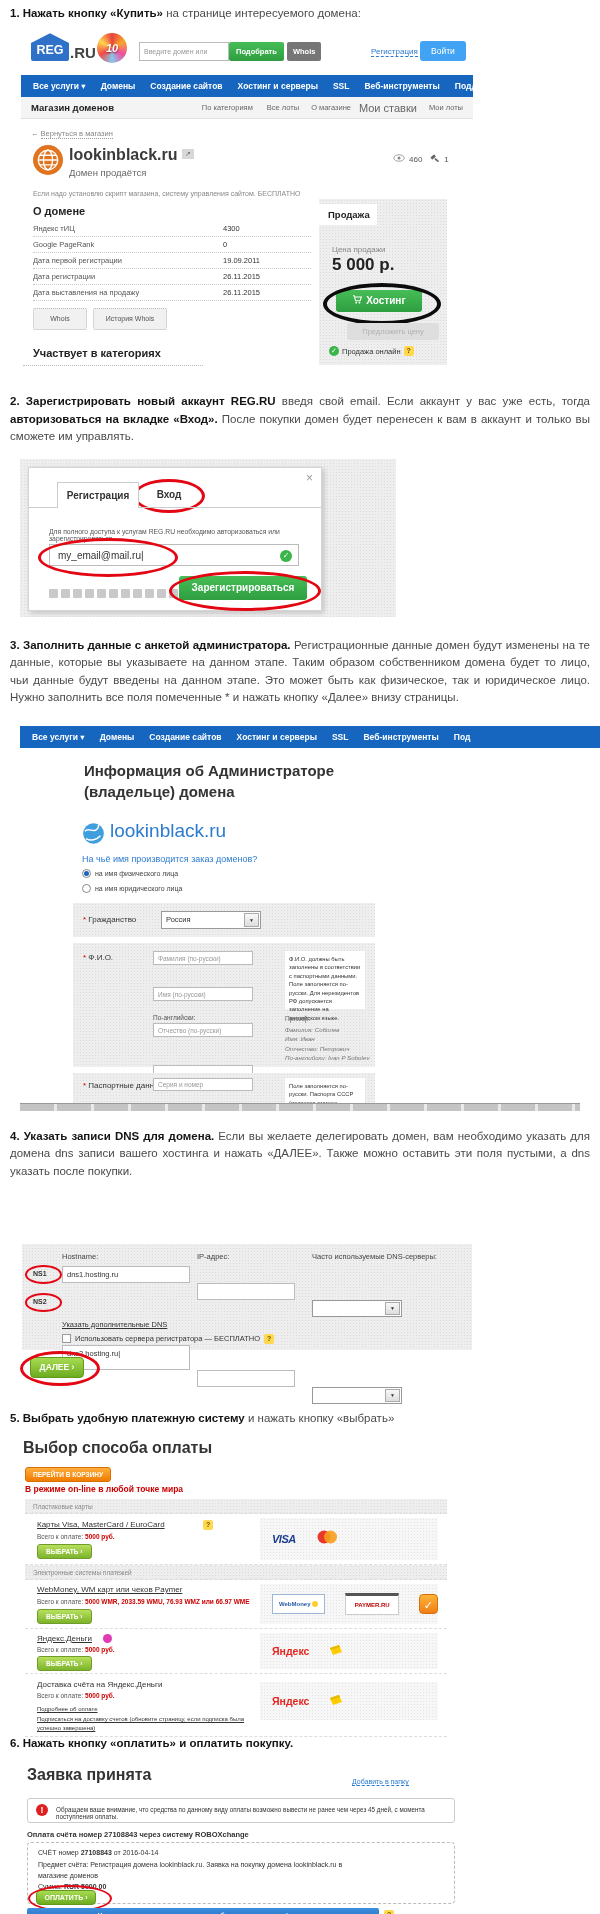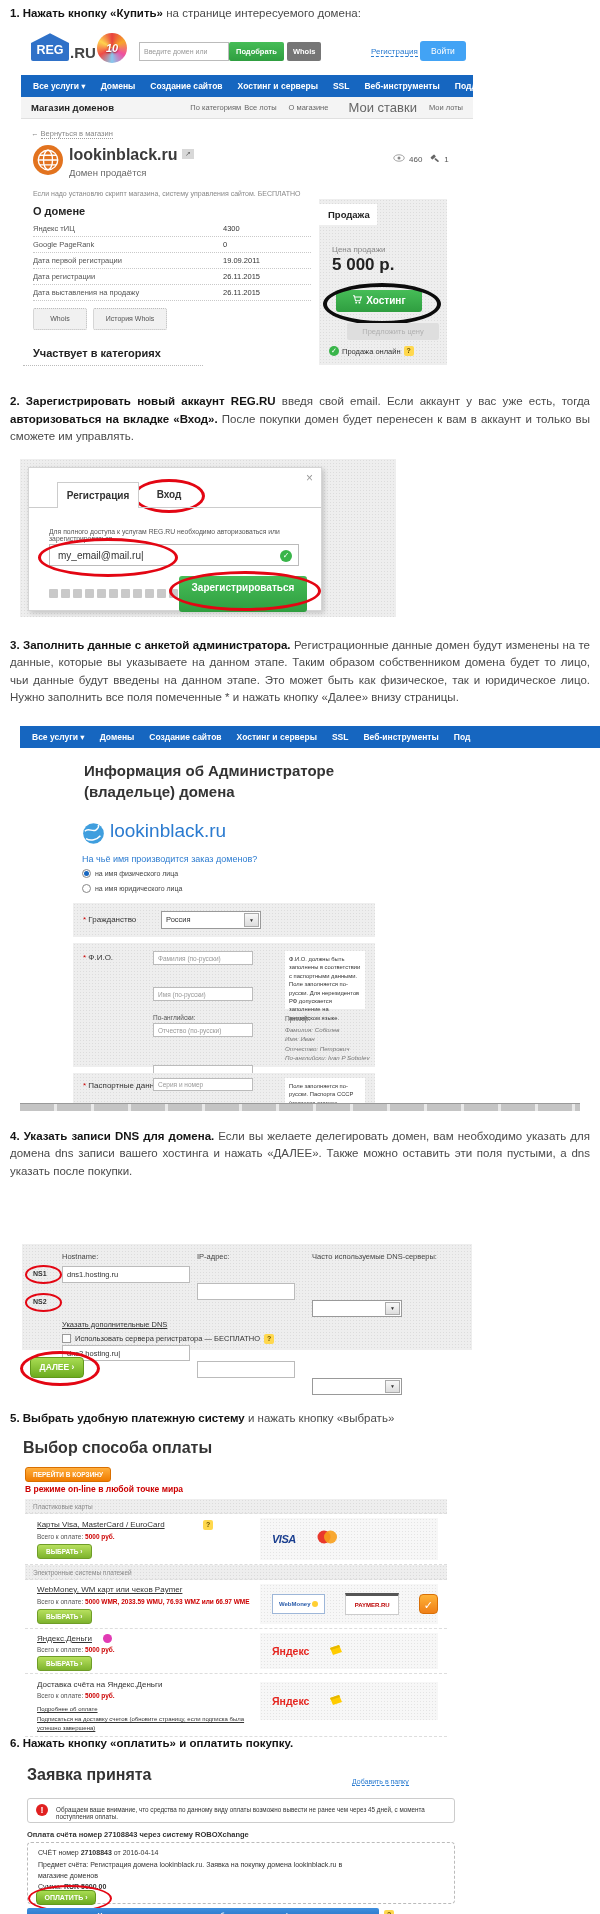--- a/index.html
+++ b/index.html
@@ -89,23 +89,23 @@
       <span class="nvi">Создание сайтов</span>
       <span class="nvi">Хостинг и серверы</span>
       <span class="nvi">SSL</span>
       <span class="nvi">Веб-инструменты</span>
       <span class="nvi">Поддержка</span>
     </div>
     <div class="abs subnav" style="left:0;top:68px;width:452px">
       <b style="font-size:9.5px;color:#222">Магазин доменов</b>
       <span style="flex:1"></span>
       <span style="font-size:7.5px;color:#666;margin-left:12px">По категориям</span>
-      <span style="font-size:7.5px;color:#666;margin-left:3px">Все лоты</span>
+      <span style="font-size:7.5px;color:#666;margin-left:14px">Все лоты</span>
       <span style="font-size:7.5px;color:#666;margin-left:12px">О магазине</span>
-      <span style="font-size:13px;color:#666;margin-left:20px">Мои ставки</span>
+      <span style="font-size:11px;color:#666;margin-left:8px">Мои ставки</span>
       <span style="font-size:7.5px;color:#666;margin-left:12px">Мои лоты</span>
     </div>
 
     <div class="abs" style="left:10px;top:100px;font-size:7.5px;color:#888">
       <span>←</span>
       <span style="border-bottom:1px dotted #999">Вернуться в магазин</span>
     </div>
 
     <span class="abs" style="left:12px;top:116px">
       <svg width="30" height="30" viewBox="0 0 20 20">
@@ -201,21 +201,21 @@
       <div class="abs" style="left:0;top:39px;width:292px;border-top:1px solid #ccc"></div>
       <div class="abs" style="left:20px;top:60px;width:258px;font-size:6.8px;color:#555">Для полного доступа к услугам REG.RU необходимо авторизоваться или зарегистрироваться</div>
       <div class="abs fakein" style="left:20px;top:76px;width:250px;height:22px">
         <span style="font-size:10px;color:#333;line-height:22px;padding-left:8px;display:inline-block"><span>my_email@mail.ru</span><span>|</span></span>
         <span class="okc abs" style="right:6px;top:5px">✓</span>
       </div>
       <div class="abs redellipse" style="left:9px;top:70px;width:134px;height:33px"></div>
       <div class="abs" style="left:20px;top:116px">
         <span class="soc"></span><span class="soc"></span><span class="soc"></span><span class="soc"></span><span class="soc"></span><span class="soc"></span><span class="soc"></span><span class="soc"></span><span class="soc"></span><span class="soc"></span><span class="soc"></span><span class="soc"></span>
       </div>
-      <div class="abs btn green" style="left:150px;top:108px;width:128px;height:36px;line-height:24px;font-size:10px;font-weight:bold;border-radius:3px">Зарегистрироваться</div>
+      <div class="abs btn green" style="left:150px;top:108px;width:128px;height:24px;line-height:24px;font-size:10px;font-weight:bold;border-radius:3px">Зарегистрироваться</div>
       <div class="abs redellipse" style="left:140px;top:103px;width:146px;height:34px"></div>
     </div>
   </div>
 
   <p class="stepp" style="margin-top:20px"><b>3. Заполнить данные с анкетой администратора.</b><span> Регистрационные данные домен будут изменены на те данные, которые вы указываете на данном этапе. Таким образом собственником домена будет то лицо, чьи данные будут введены на данном этапе. Это может быть как физическое, так и юридическое лицо. Нужно заполнить все поля помеченные * и нажать кнопку «Далее» внизу страницы.</span></p>
 
   <div class="navbar" style="margin:20px 0 0 20px;width:580px;overflow:hidden">
     <span class="nvi"><span>Все услуги</span> <span>▾</span></span>
     <span class="nvi">Домены</span>
     <span class="nvi">Создание сайтов</span>
@@ -302,21 +302,21 @@
       <div class="abs fakein" style="left:40px;top:22px;width:128px;height:17px">
           <span style="font-size:7.5px;line-height:16px;padding-left:4px;display:block;color:#333">dns1.hosting.ru</span>
         </div>
       <div class="abs fakein" style="left:175px;top:22px;width:98px;height:17px"></div>
       <div class="abs sel" style="left:290px;top:22px;width:90px;height:17px">
           <span class="selarr">▼</span>
         </div>
 
       <div class="abs" style="left:11px;top:54px;font-size:7px;font-weight:bold;color:#333">NS2</div>
       <div class="abs redellipse" style="left:3px;top:49px;width:33px;height:15px;border-width:2px"></div>
-      <div class="abs fakein" style="left:40px;top:50px;width:128px;height:16px">
+      <div class="abs fakein" style="left:40px;top:50px;width:128px;height:25px">
           <span style="font-size:7.5px;line-height:16px;padding-left:4px;display:block;color:#333"><span>dns2.hosting.ru</span><span>|</span></span>
         </div>
       <div class="abs fakein" style="left:175px;top:50px;width:98px;height:17px"></div>
       <div class="abs sel" style="left:290px;top:50px;width:90px;height:17px">
           <span class="selarr">▼</span>
         </div>
 
       <div class="abs ulink" style="left:40px;top:76px;font-size:7.5px">Указать дополнительные DNS</div>
       <div class="abs" style="left:40px;top:90px;display:flex;align-items:center;gap:4px">
         <span class="cb"></span>

